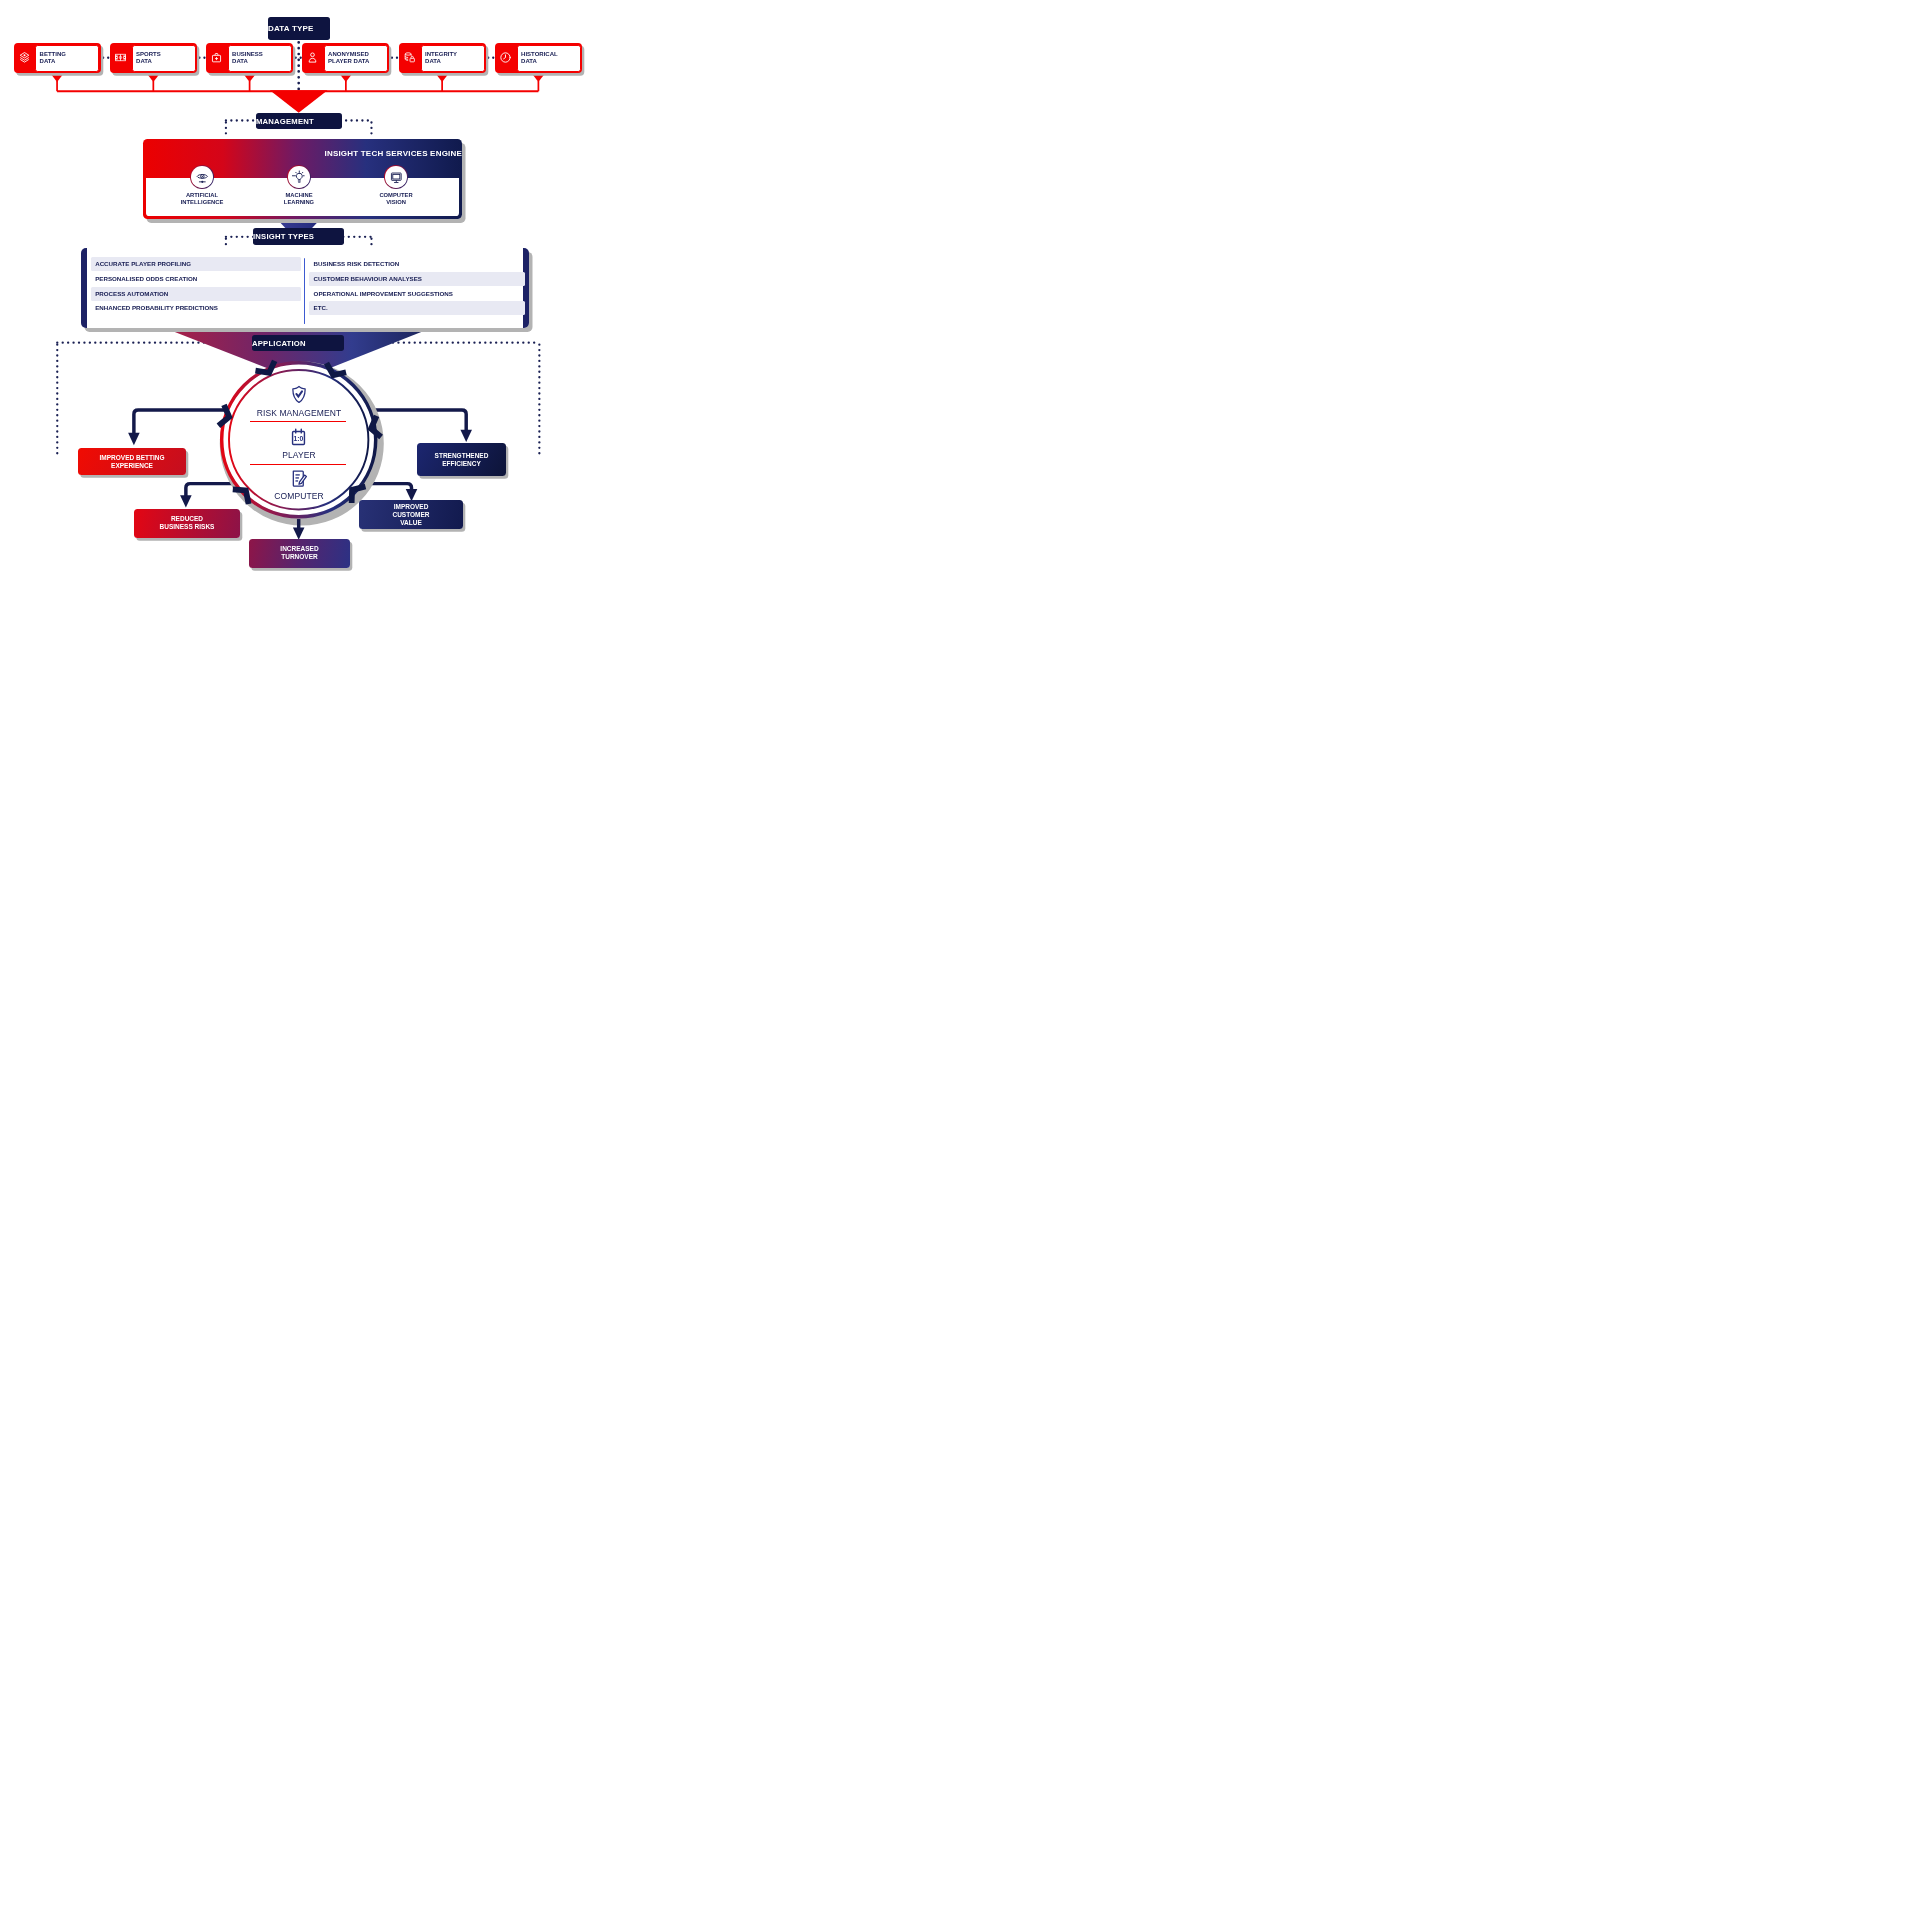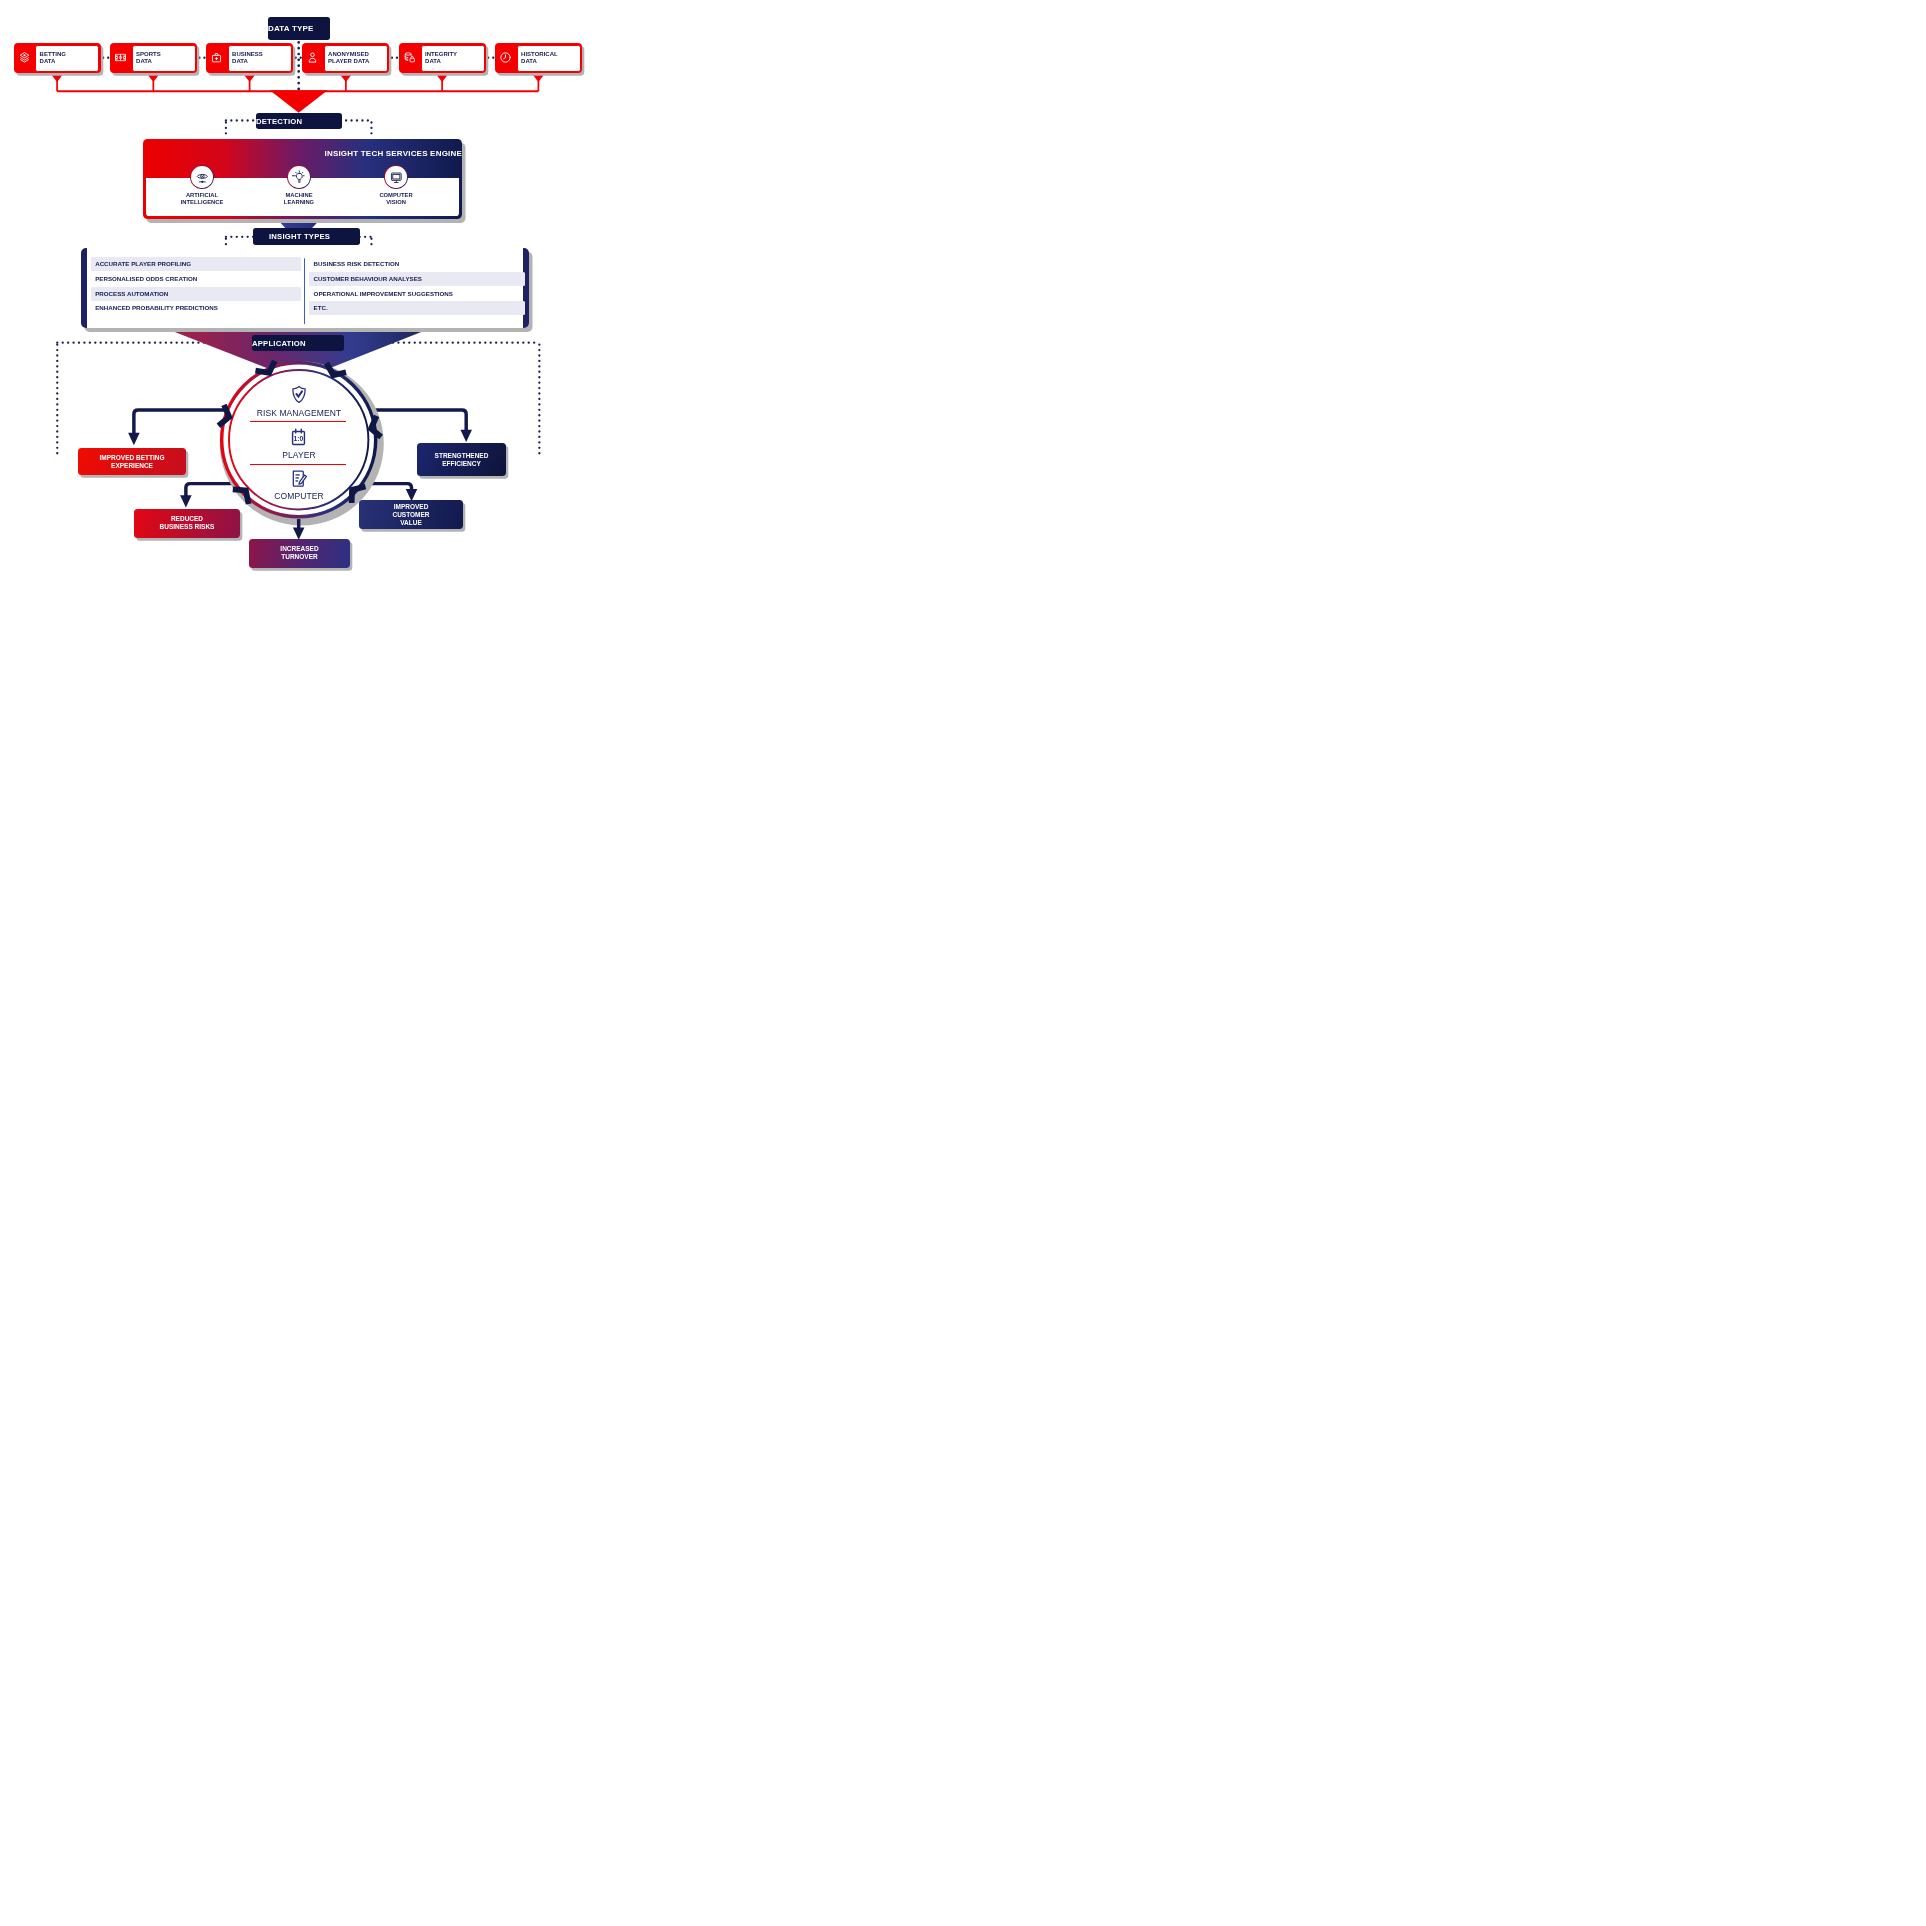--- a/index.html
+++ b/index.html
@@ -166,24 +166,24 @@
 
     <line x1="775" y1="1348" x2="775" y2="1372" stroke="#13194A" stroke-width="9"></line>
     <polygon points="760,1370 790,1370 775,1402" fill="#13194A"></polygon>
   </svg>
 
   <div class="stage" style="left:268px;top:17.3px;width:62px;height:22.3px;font-size:8px;">
       <span>DATA TYPE</span>
     </div>
 
   <div class="stage" style="left:256px;top:113px;width:86px;height:16px;font-size:7.7px;">
-      <span>DETECTION</span>
-    </div>
-
-  <div class="stage" style="left:253px;top:228px;width:91px;height:17px;font-size:7.7px;padding-left:16px;">
+      <span>MANAGEMENT</span>
+    </div>
+
+  <div class="stage" style="left:253px;top:228px;width:91px;height:17px;font-size:7.7px;">
       <span>INSIGHT TYPES</span>
     </div>
 
   <div class="stage" style="left:252px;top:335px;width:92px;height:16px;font-size:7.7px;">
       <span>APPLICATION</span>
     </div>
 
   <div class="dbox" style="left:13.5px;top:43px;">
     <svg class="dbox-icon" viewBox="0 0 24 24">
       <g stroke="#fff" stroke-width="1.6" fill="none" stroke-linejoin="round">

